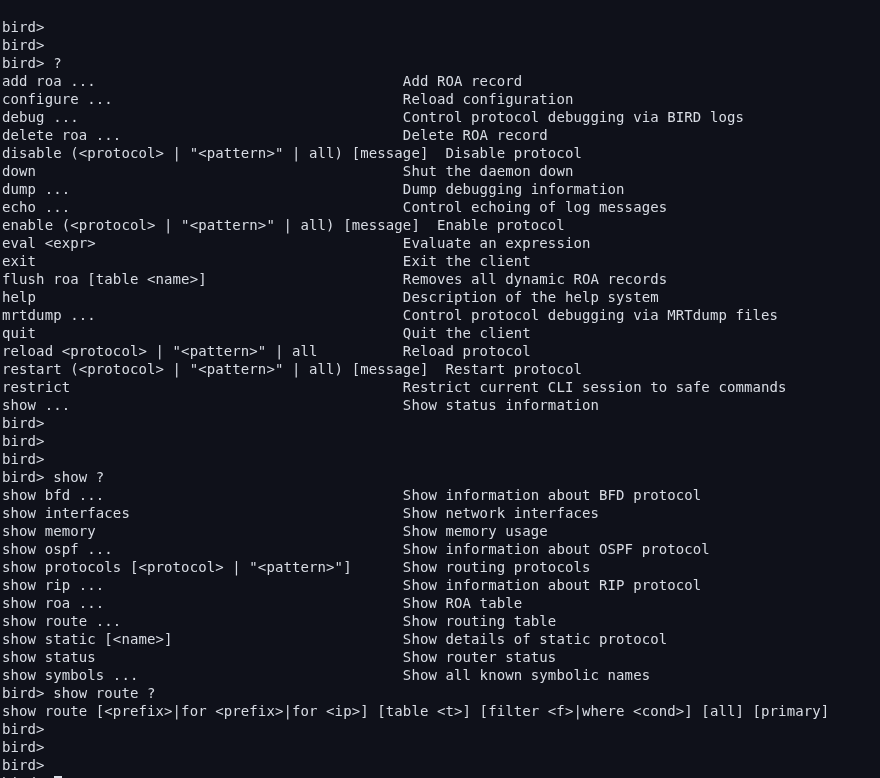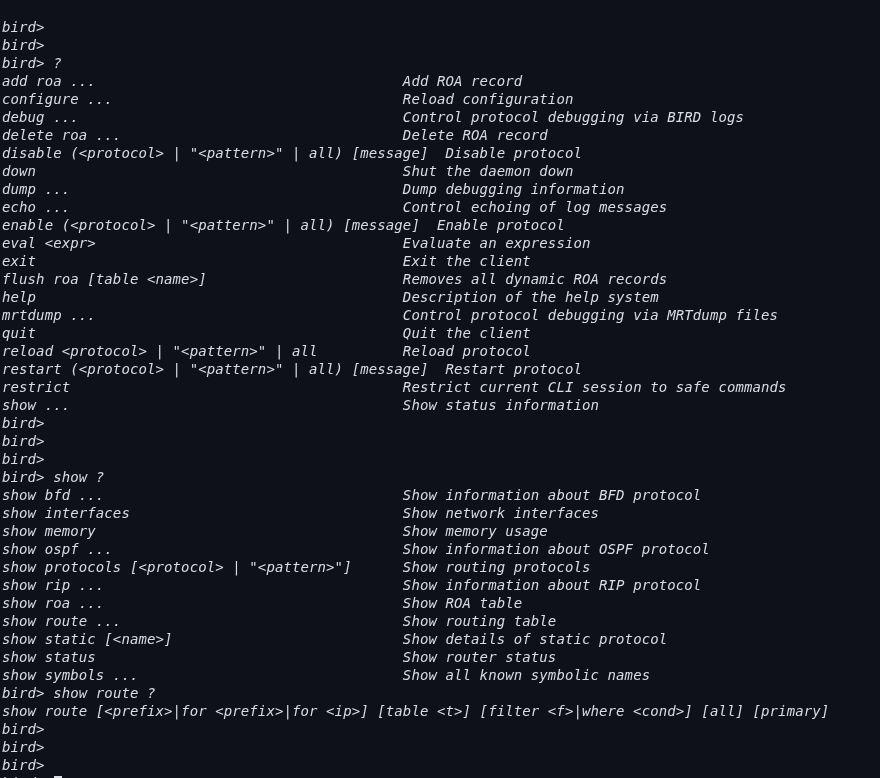--- a/index.html
+++ b/index.html
@@ -12,21 +12,21 @@
   }
   #terminal {
     font-family: "Menlo", "Consolas", "DejaVu Sans Mono", monospace;
     font-size: 14px;
     line-height: 18px;
     color: #d8dce4;
     white-space: pre;
     padding: 4px 2px;
     letter-spacing: 0.1px;
   }
-  .line { display: block; font-style: italic; }
+  .line { display: block; }
   .cursor {
     display: inline-block;
     width: 8px;
     height: 14px;
     background: #d8dce4;
     vertical-align: -2px;
     margin-left: 1px;
   }
 </style>
 </head>

